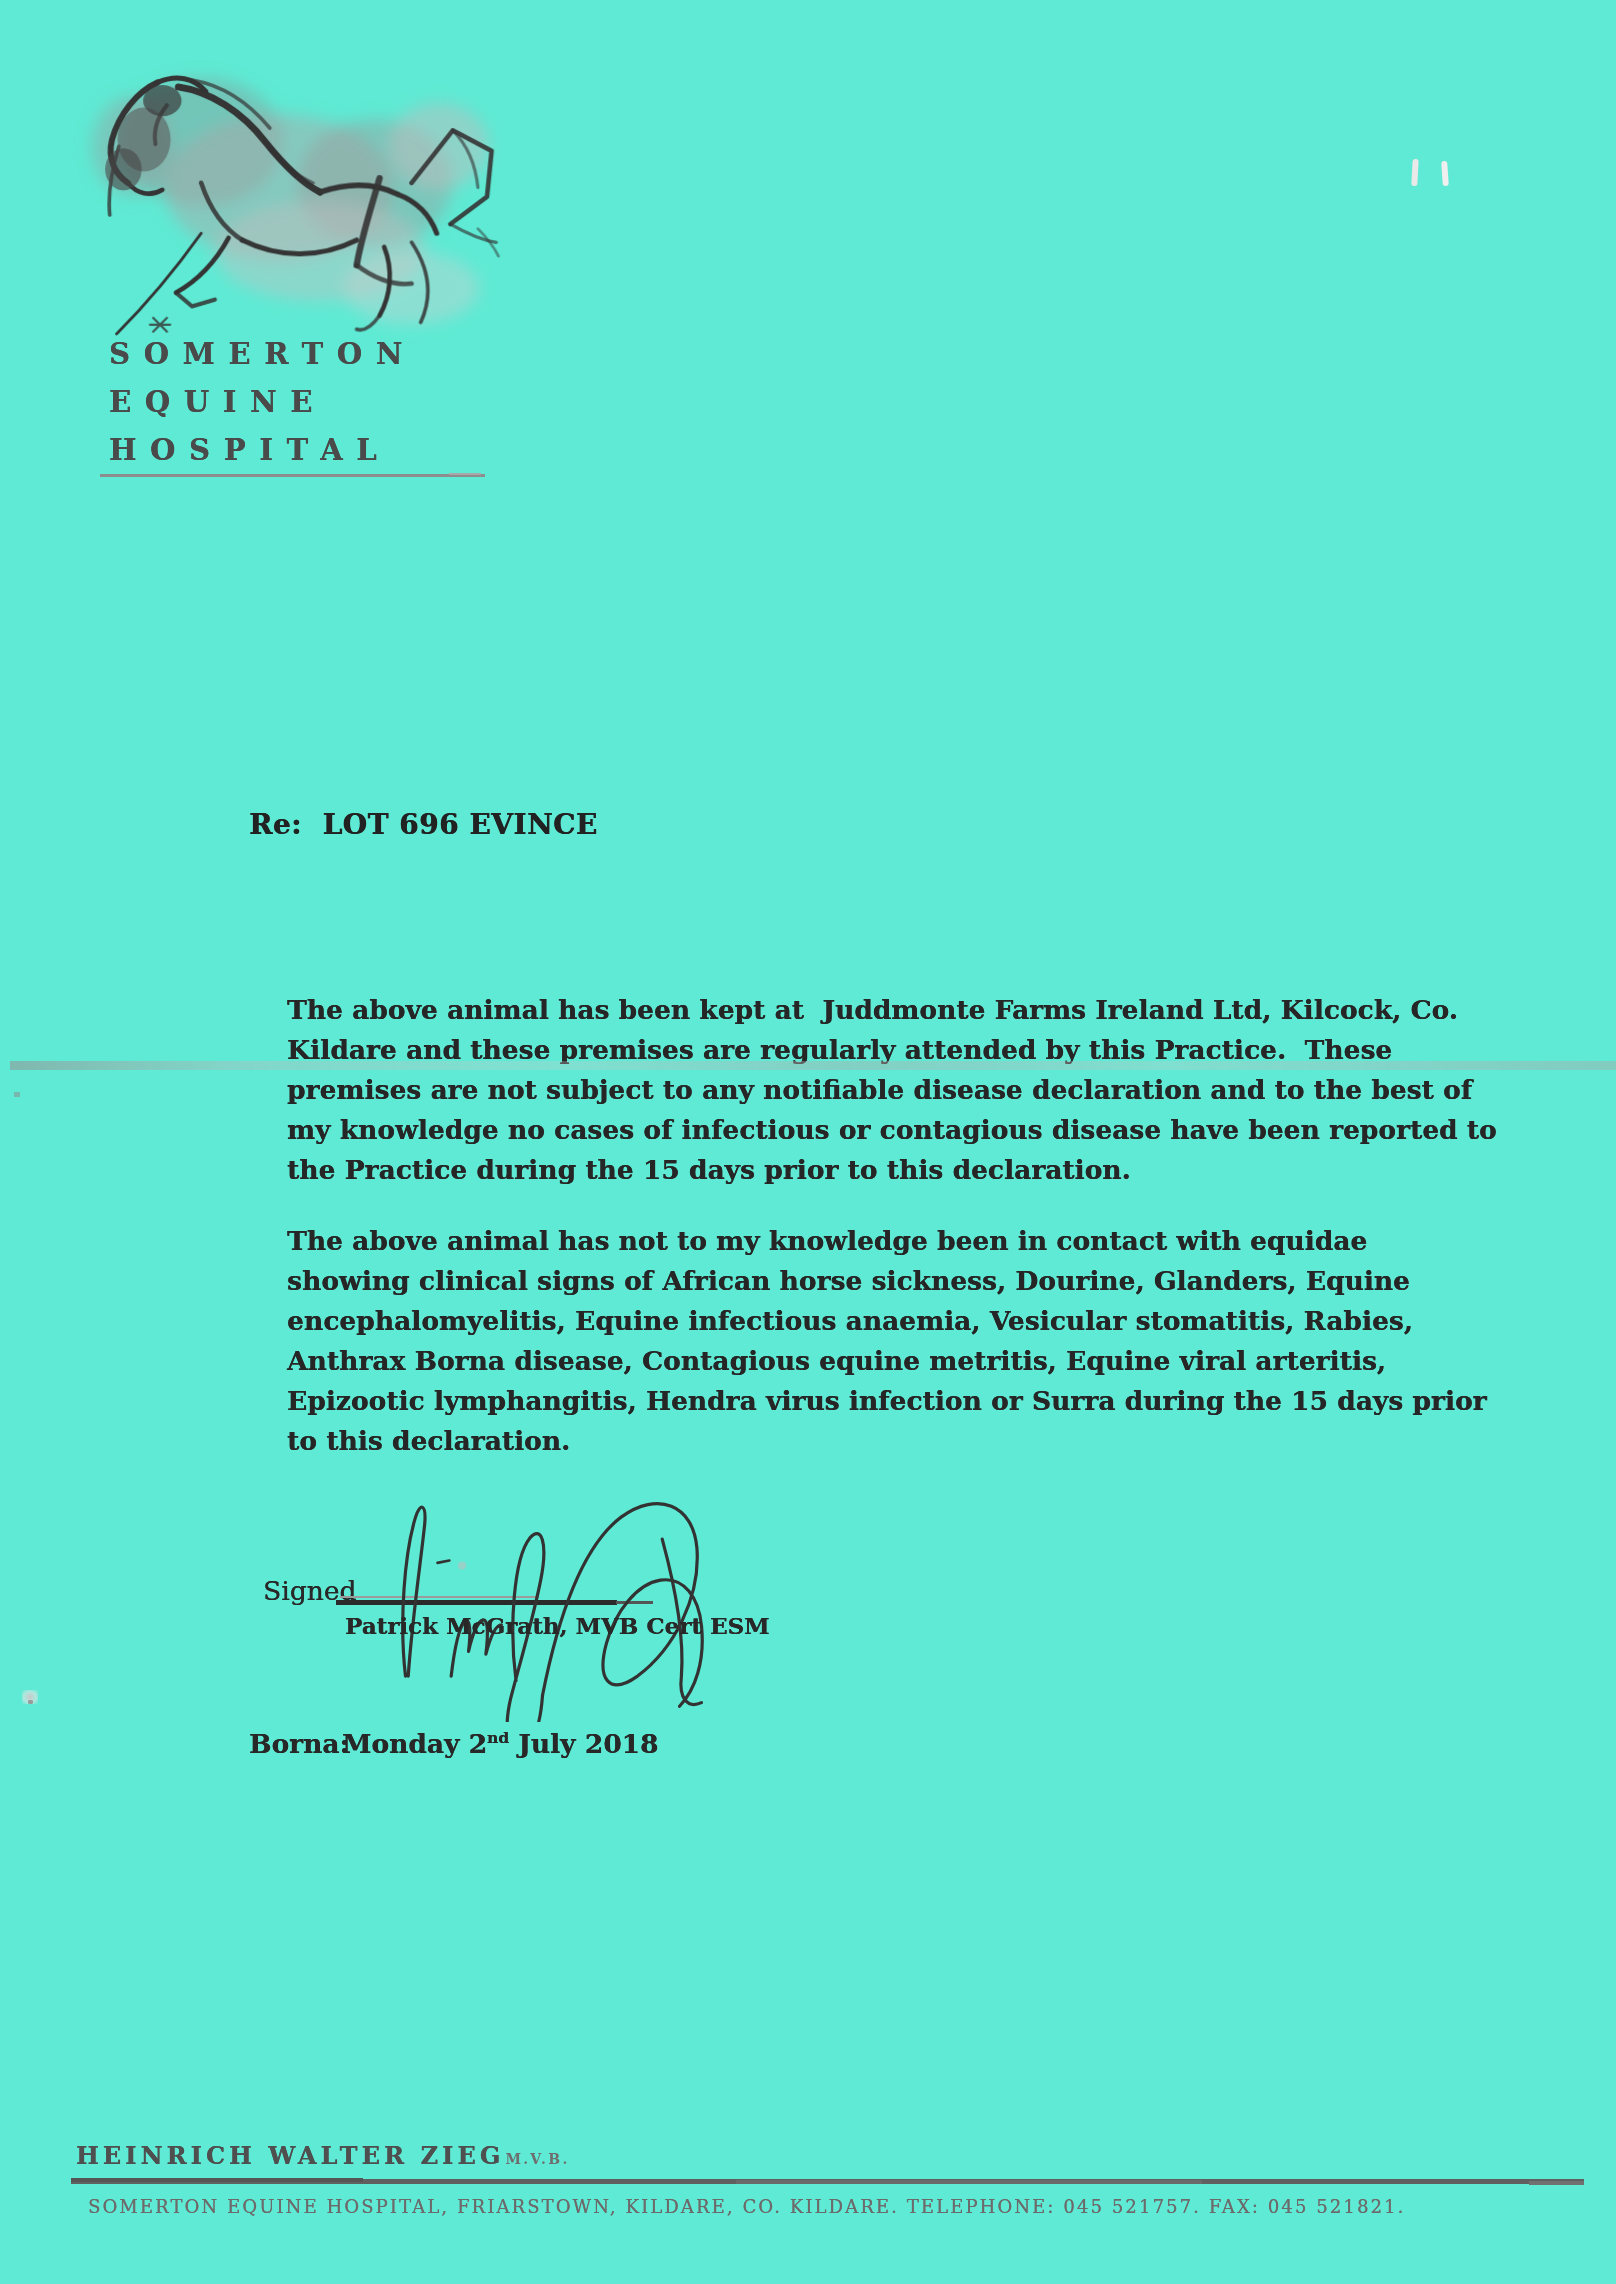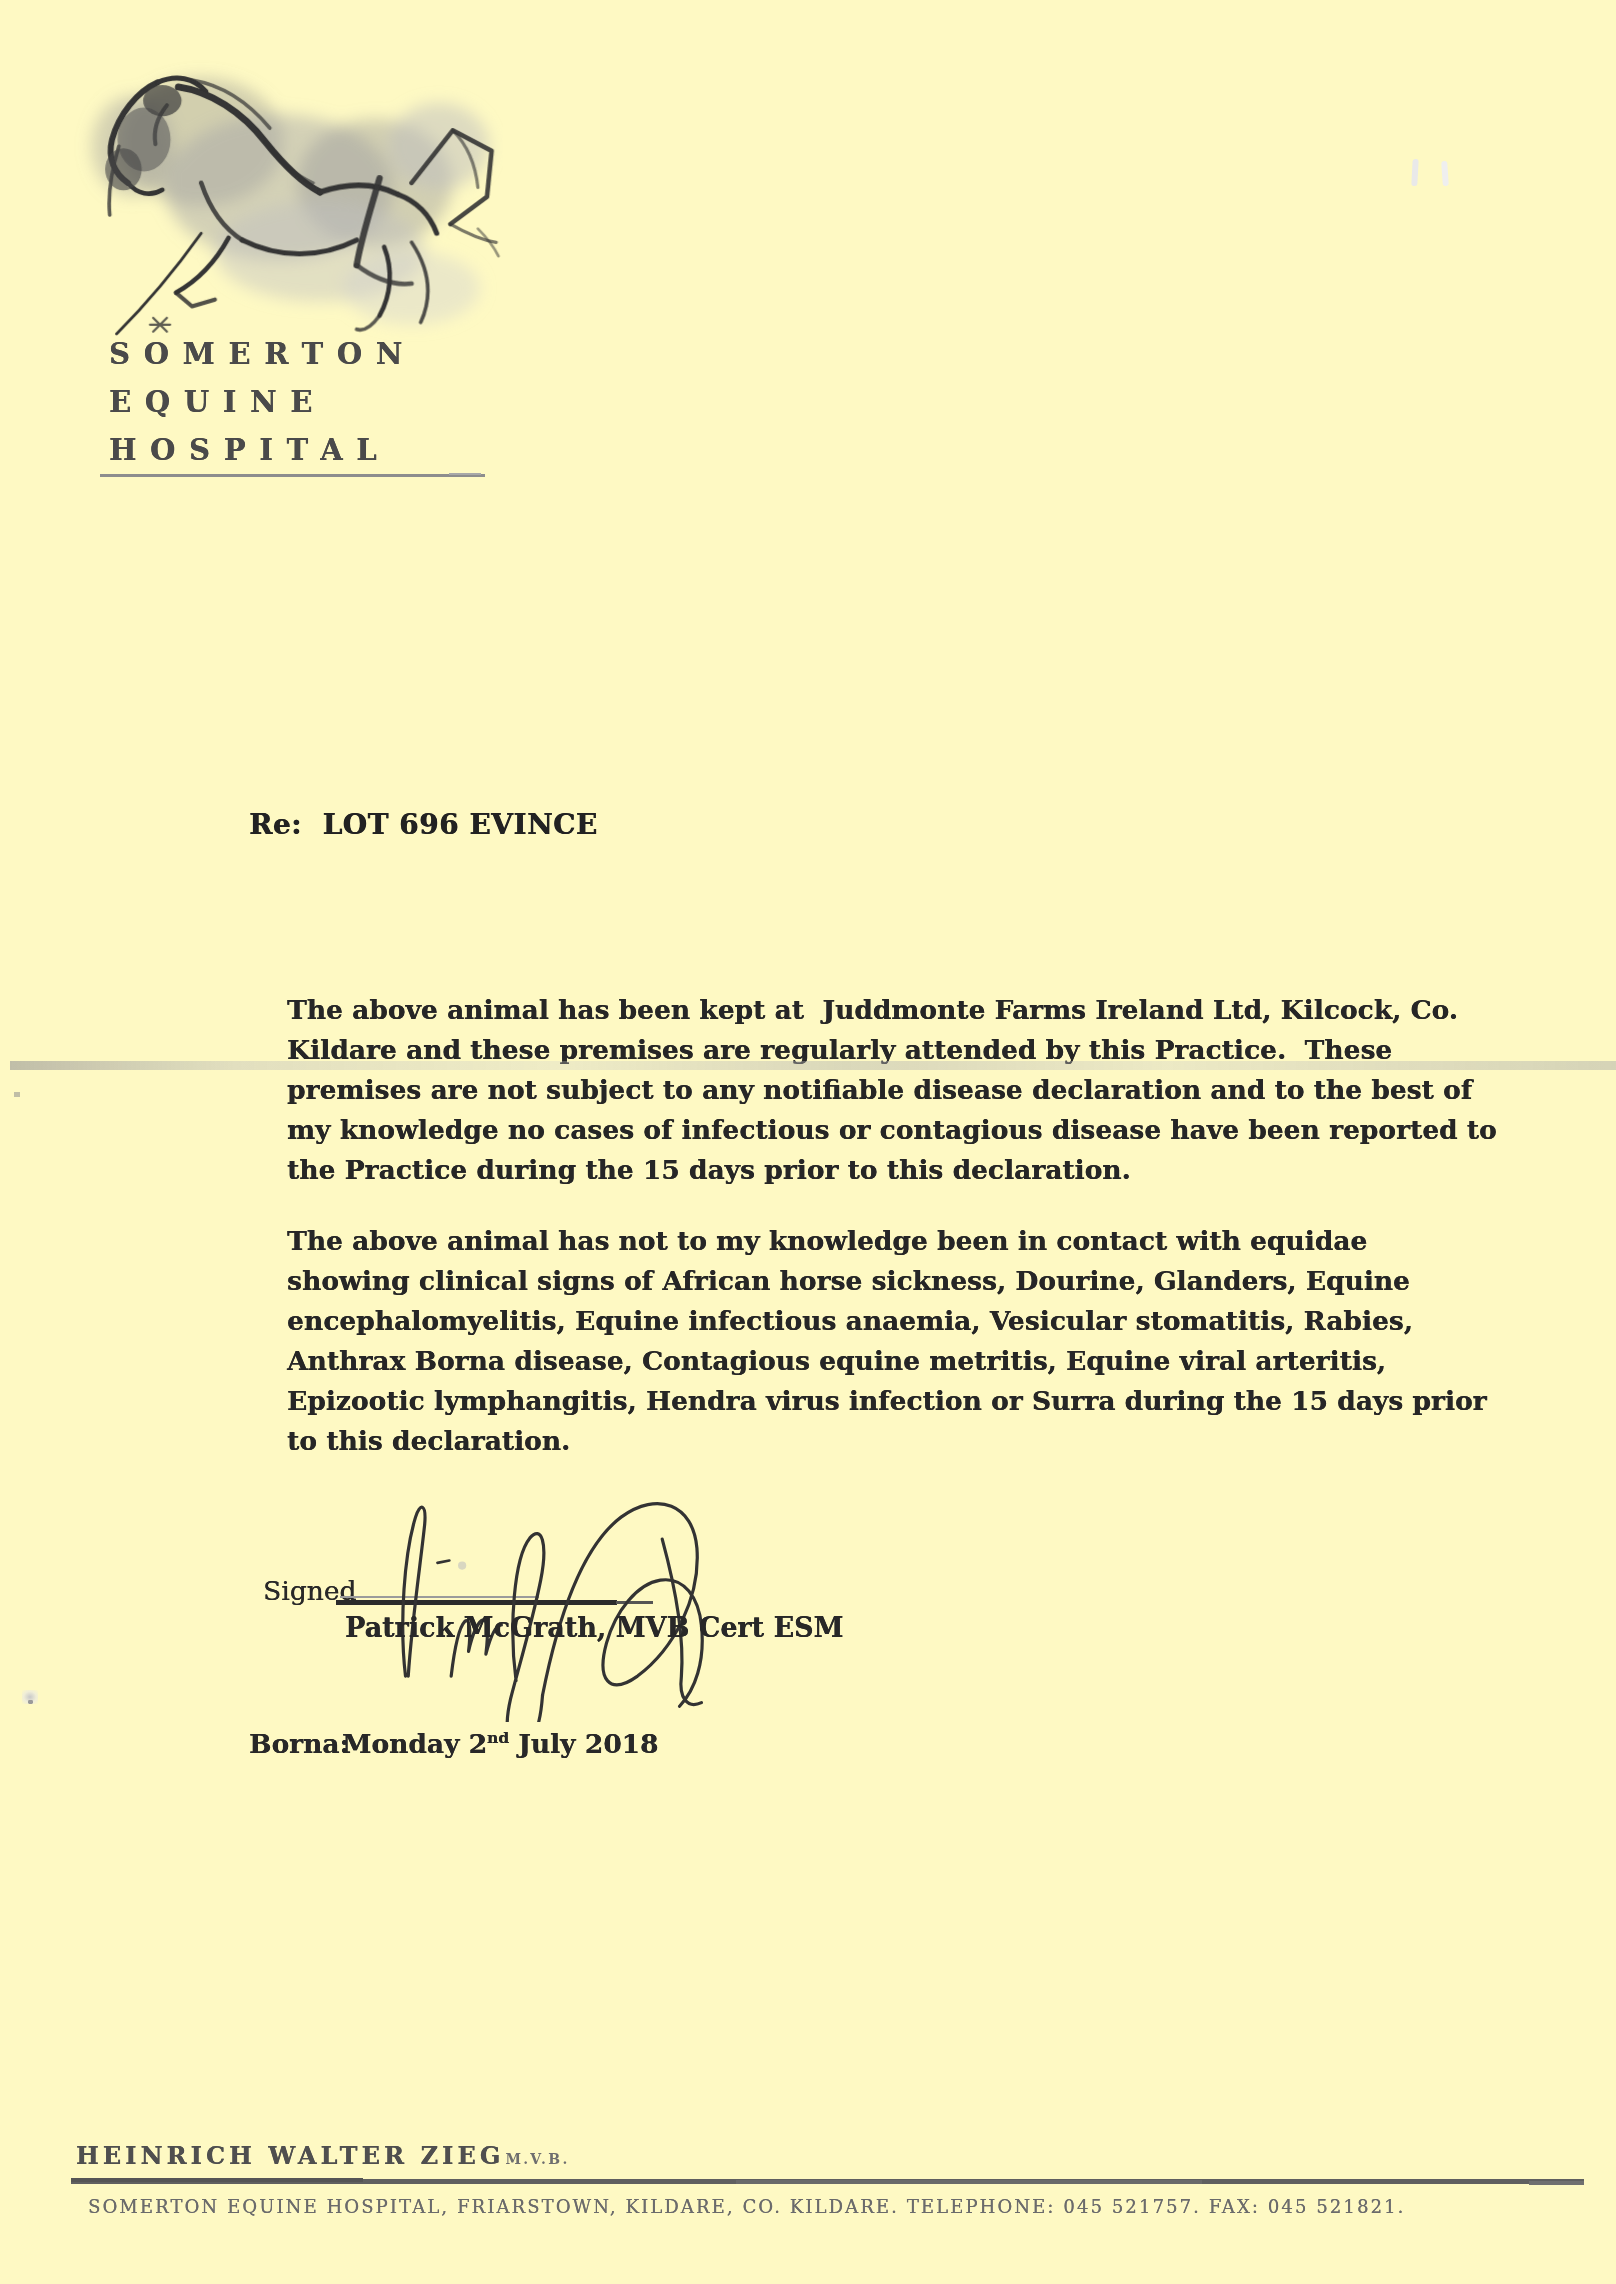--- a/index.html
+++ b/index.html
@@ -1,19 +1,19 @@
 <!DOCTYPE html>
 <html style="font-size:7.3px"><head>
 <meta charset="utf-8">
 <style>
   html,body{margin:0;padding:0;background:#e8e8e8;}
   .page{
     position:relative;
     width:1617px;height:2284px;
-    background:#fef9c3;
+    background:#5eead4;
     overflow:hidden;
     font-family:"DejaVu Serif","Liberation Serif",serif;
     color:#282828;
   }
   
   .horse-wrap{position:absolute;left:64px;top:32px;width:439px;height:311px;}
   .logo-text{position:absolute;left:109px;top:330px;}
   .logo-line{
     font-size:29px;font-weight:600;letter-spacing:13.7px;
     color:#4a4a4a;line-height:48px;white-space:pre;
@@ -51,21 +51,21 @@
     filter:blur(0.7px);
   }
   .band-speck{position:absolute;left:13.7px;top:1092px;width:6.4px;height:4.6px;background:#8f8f8f;opacity:.55;filter:blur(0.5px);}
 
   
   .signed-label{position:absolute;left:263px;top:1575px;font-size:26.5px;font-weight:400;text-shadow:0.3px 0 0 #2a2a2a;}
   .sig-line-light{position:absolute;left:340px;top:1596px;width:199px;height:1.8px;background:#9b9b9b;}
   .sig-line-dark{position:absolute;left:336px;top:1600px;width:281px;height:5px;background:#2b2b2b;}
   .sig-line-dark::after{content:"";position:absolute;right:-36px;top:1.4px;width:37px;height:2.3px;background:#555;}
   .signature-wrap{position:absolute;left:379px;top:1484px;width:370px;height:238px;}
-  .signatory{position:absolute;left:345px;top:1612px;font-size:27px;font-weight:600;text-shadow:0.3px 0 0 #2a2a2a;}
+  .signatory{position:absolute;left:345px;top:1612px;font-size:23px;font-weight:600;text-shadow:0.3px 0 0 #2a2a2a;}
   .date-label{position:absolute;left:249px;top:1728px;font-size:26.5px;font-weight:600;text-shadow:0.3px 0 0 #2a2a2a;}
   .date-value{position:absolute;left:342px;top:1728px;font-size:26.5px;font-weight:600;white-space:pre;text-shadow:0.3px 0 0 #2a2a2a;}
   .date-value sup{font-size:0.58em;vertical-align:super;line-height:0;}
 
   
   .tr-smudge1{position:absolute;left:1412px;top:159px;width:5.5px;height:26.5px;background:#e9e9e9;border-radius:2.7px;transform:rotate(3deg);}
   .tr-smudge2{position:absolute;left:1442px;top:161px;width:6.4px;height:25px;background:#efefef;border-radius:3.2px;transform:rotate(-4deg);}
   .left-smudge{position:absolute;left:22px;top:1690px;width:15.5px;height:13.7px;background:radial-gradient(ellipse at center,#c9c9c9 0%,rgba(230,230,230,.6) 55%,rgba(255,255,255,0) 100%);}
   .left-smudge::after{content:"";position:absolute;left:6.4px;top:10px;width:4.6px;height:3.7px;background:#9a9a9a;border-radius:1.4px;}
 

